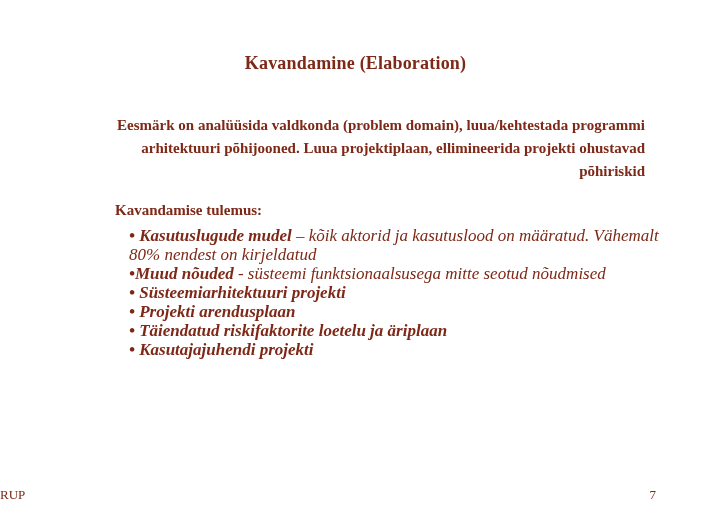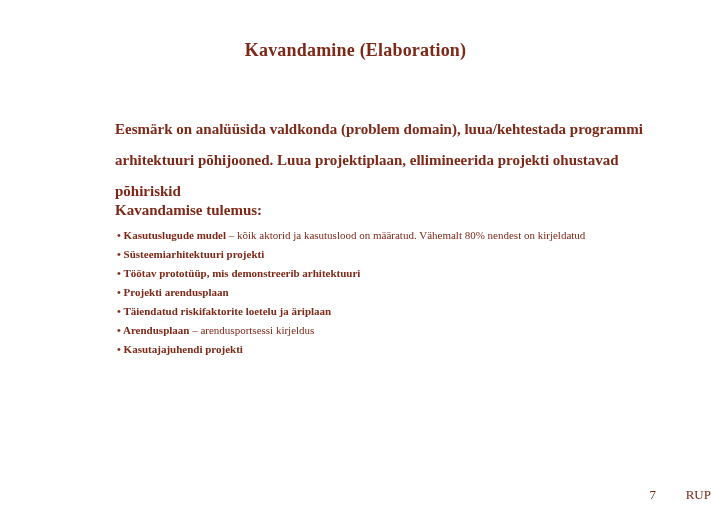--- a/index.html
+++ b/index.html
@@ -13,61 +13,63 @@
   .slide {
     position: relative;
     width: 711px;
     height: 531px;
     background: #ffffff;
     font-family: "Liberation Serif", serif;
     color: #7E2817;
   }
   .slide-title {
     position: absolute;
-    top: 40px;
+    top: 53px;
     left: 0;
     width: 100%;
     text-align: center;
     font-size: 18px;
     font-weight: bold;
     letter-spacing: 0.2px;
   }
   .intro {
     position: absolute;
     left: 115px;
     top: 114px;
     width: 530px;
     font-size: 15px;
     font-weight: bold;
-    line-height: 31px;
+    line-height: 23px;
+    text-align: right;
   }
   .results-heading {
     position: absolute;
     left: 115px;
     top: 202px;
     font-size: 15px;
     font-weight: bold;
   }
   .bullets {
     position: absolute;
-    left: 117px;
+    left: 129px;
     top: 226px;
     width: 540px;
-    font-size: 11px;
+    font-size: 17px;
     line-height: 19px;
+    font-style: italic;
   }
   .bullet-line { margin: 0; }
   .b-bold { font-weight: bold; }
   .b-rest { font-weight: normal; }
   .footer-label {
     position: absolute;
     left: 0;
     width: 100%;
     top: 487px;
-    text-align: right;
+    text-align: left;
     font-size: 13px;
   }
   .footer-page {
     position: absolute;
     top: 487px;
     right: 55px;
     font-size: 13px;
   }
 </style>
 </head>
@@ -79,33 +81,30 @@
 
   <div class="intro">Eesmärk on analüüsida valdkonda (problem domain), luua/kehtestada programmi arhitektuuri põhijooned. Luua projektiplaan, ellimineerida projekti ohustavad põhiriskid</div>
 
   <div class="results-heading">Kavandamise tulemus:</div>
 
   <div class="bullets">
     <div class="bullet-line">
       <span class="b-bold">• Kasutuslugude mudel</span><span class="b-rest"> – kõik aktorid ja kasutuslood on määratud. Vähemalt 80% nendest on kirjeldatud</span>
     </div>
     <div class="bullet-line">
-      <span class="b-bold">• Süsteemiarhitektuuri projekti</span><span class="b-rest"></span>
+      <span class="b-bold">•Muud nõuded</span><span class="b-rest"> -  süsteemi funktsionaalsusega mitte seotud nõudmised</span>
     </div>
     <div class="bullet-line">
-      <span class="b-bold">• Töötav prototüüp, mis demonstreerib arhitektuuri</span><span class="b-rest"></span>
+      <span class="b-bold">• Süsteemiarhitektuuri projekti</span><span class="b-rest"></span>
     </div>
     <div class="bullet-line">
       <span class="b-bold">• Projekti arendusplaan</span><span class="b-rest"></span>
     </div>
     <div class="bullet-line">
       <span class="b-bold">• Täiendatud riskifaktorite loetelu ja äriplaan</span><span class="b-rest"></span>
-    </div>
-    <div class="bullet-line">
-      <span class="b-bold">• Arendusplaan</span><span class="b-rest"> – arendusportsessi kirjeldus</span>
     </div>
     <div class="bullet-line">
       <span class="b-bold">• Kasutajajuhendi projekti</span><span class="b-rest"></span>
     </div>
   </div>
 
   <div class="footer-label">RUP</div>
 
   <div class="footer-page">7</div>
 

